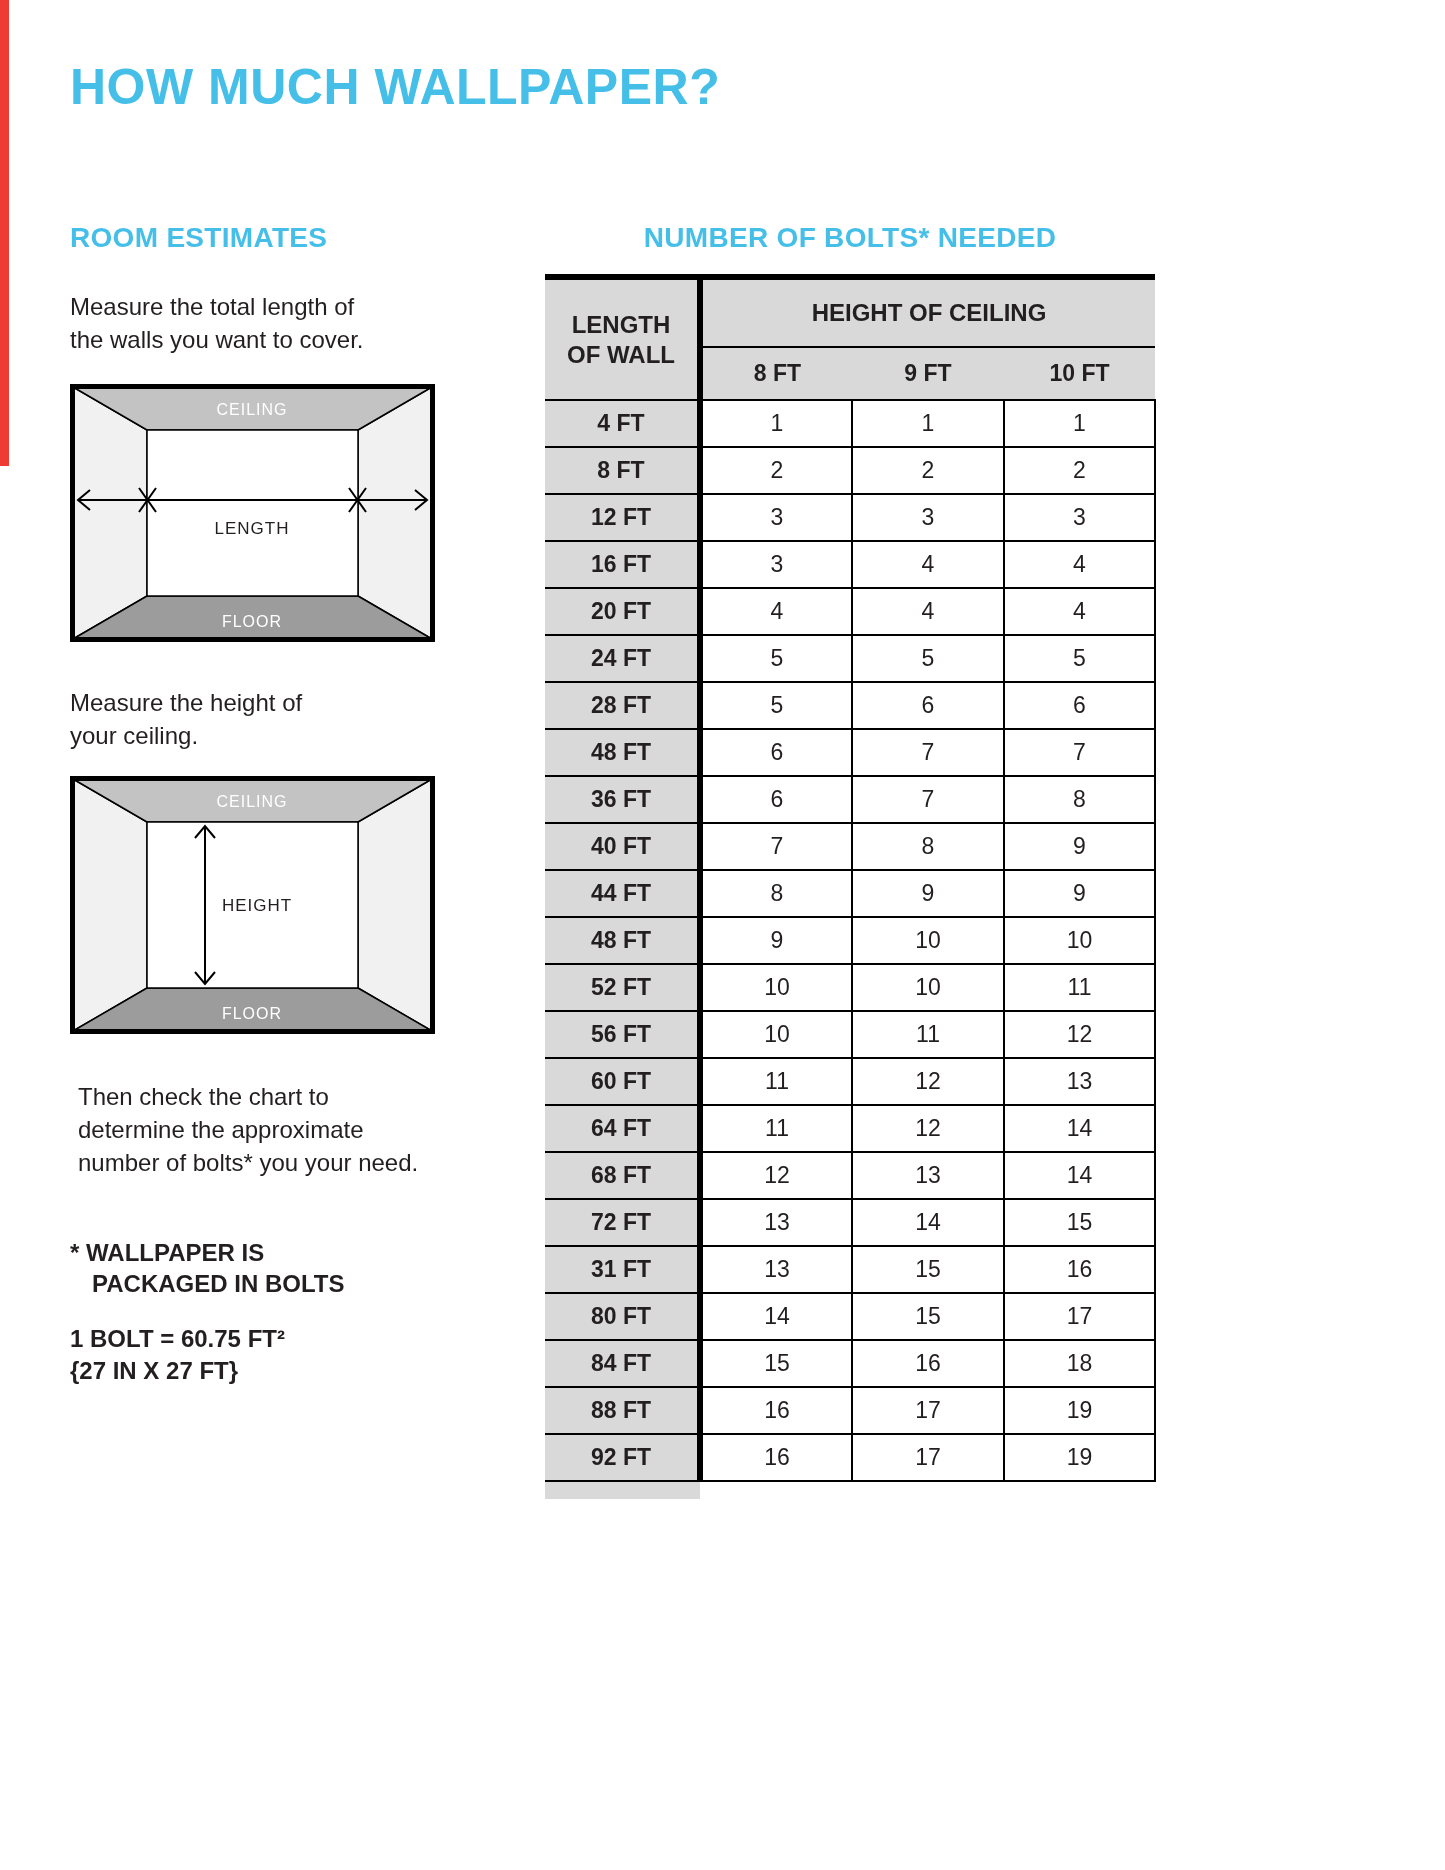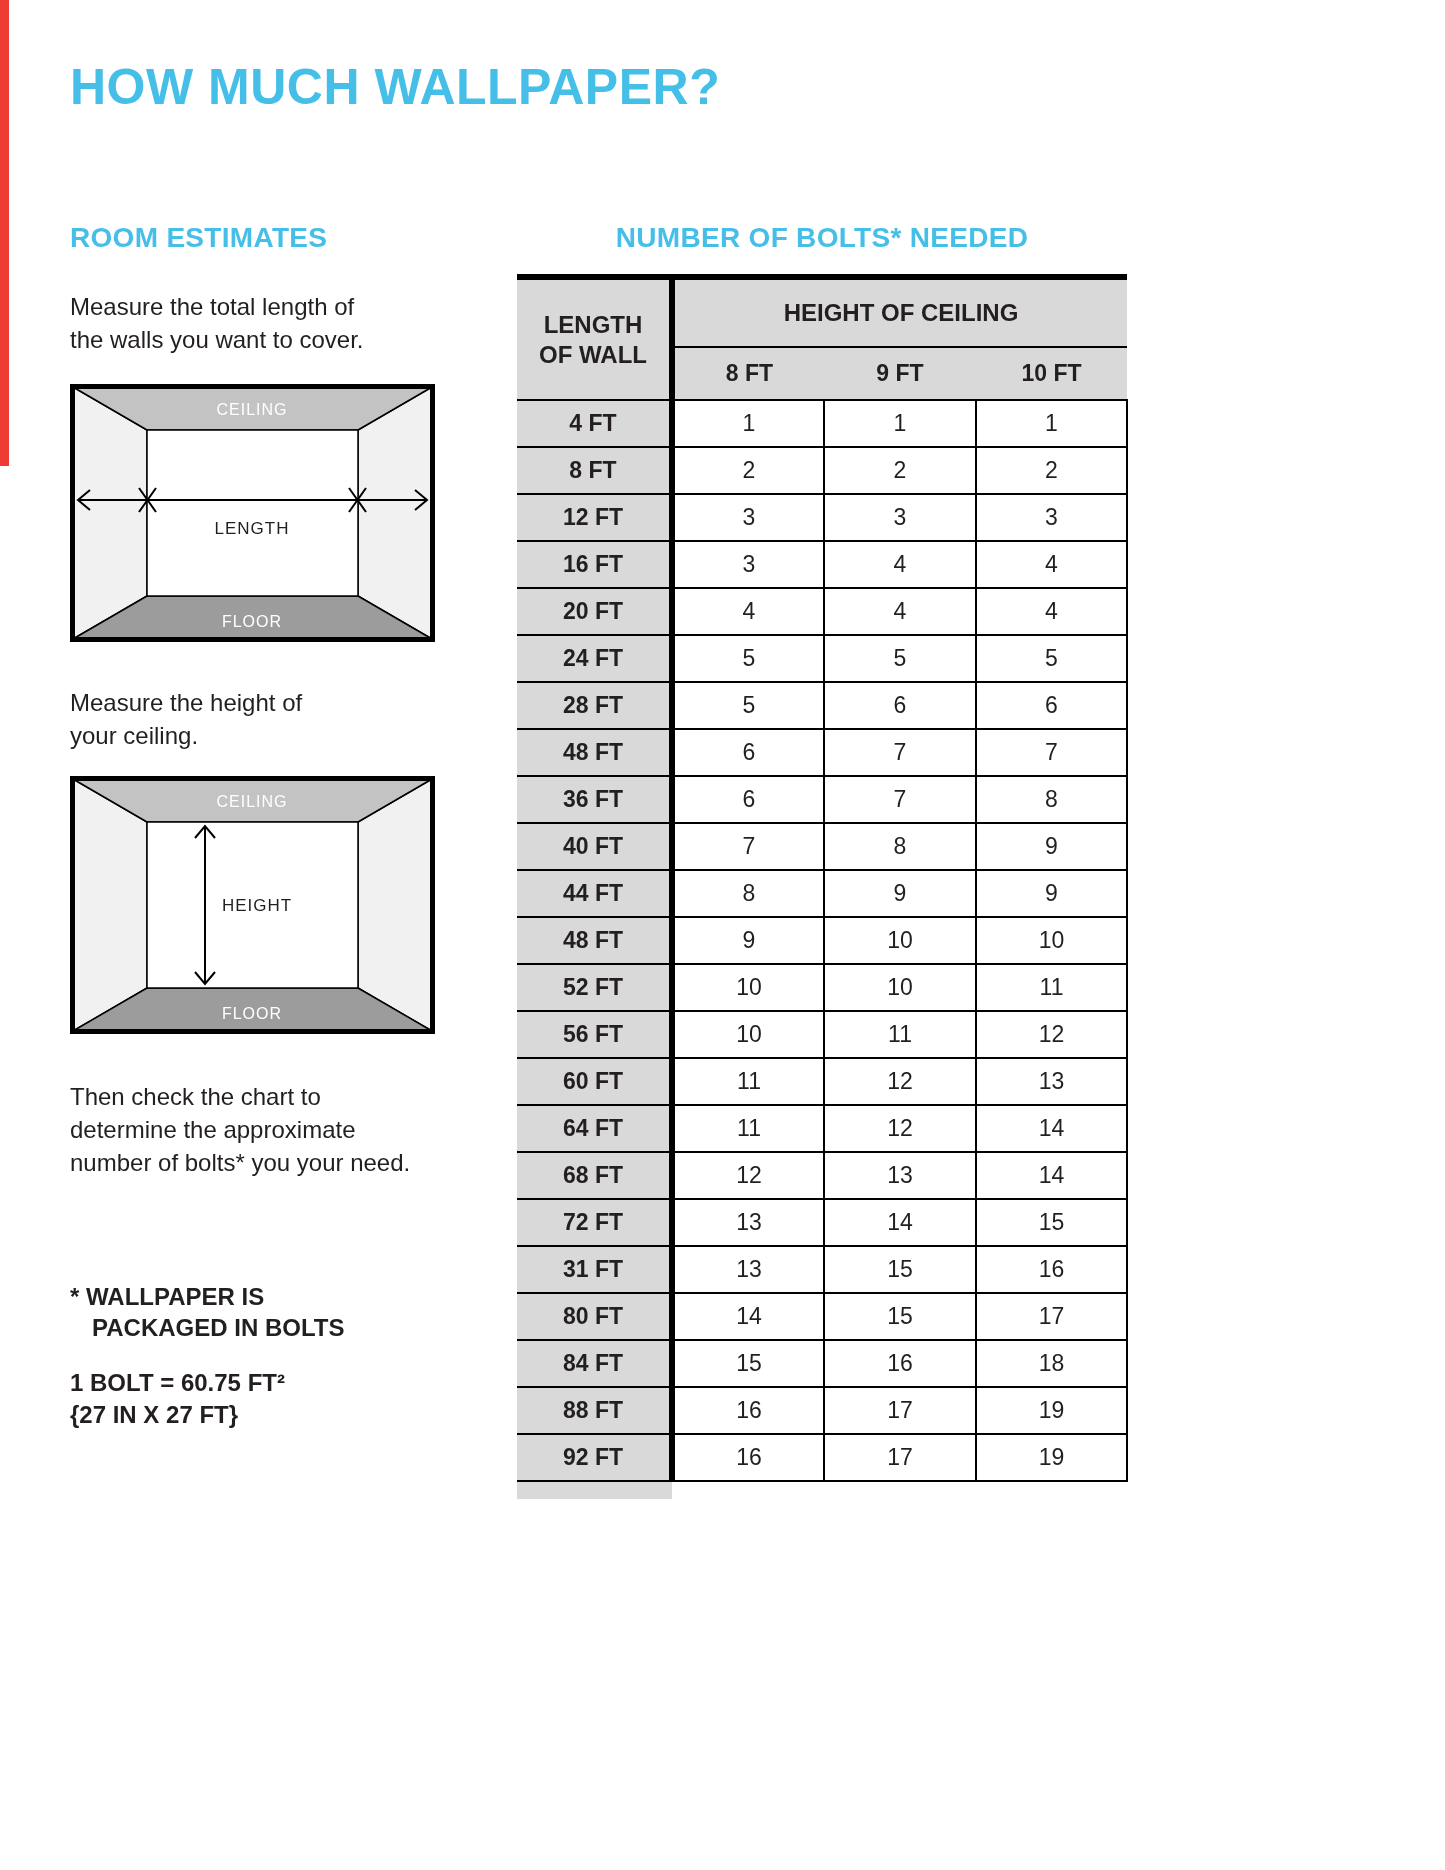--- a/index.html
+++ b/index.html
@@ -48,37 +48,37 @@
   }
   .para {
     font-size: 24px;
     line-height: 33px;
     color: var(--ink);
   }
   .p1 { margin-top: 36px; }
   .room-svg { display: block; margin-top: 28px; }
   .p2 { margin-top: 44px; }
   .d2 { margin-top: 24px; }
-  .p3 { margin-top: 46px; }
+  .p3 { margin-top: 46px; margin-left: 8px; }
   .footnote {
-    margin-top: 102px;
+    margin-top: 58px;
     font-size: 24px;
     font-weight: bold;
     line-height: 31px;
   }
   .footnote .indent { padding-left: 22px; }
   .bolt-info {
     margin-top: 24px;
     font-size: 24px;
     font-weight: bold;
     line-height: 32px;
   }
   .right-col {
     position: absolute;
-    left: 517px; top: 222px;
+    left: 545px; top: 222px;
     width: 610px;
   }
   .table-heading {
     text-align: center;
     width: 610px;
   }
   .bolts-table {
     border-collapse: collapse;
     table-layout: fixed;
     width: 610px;

